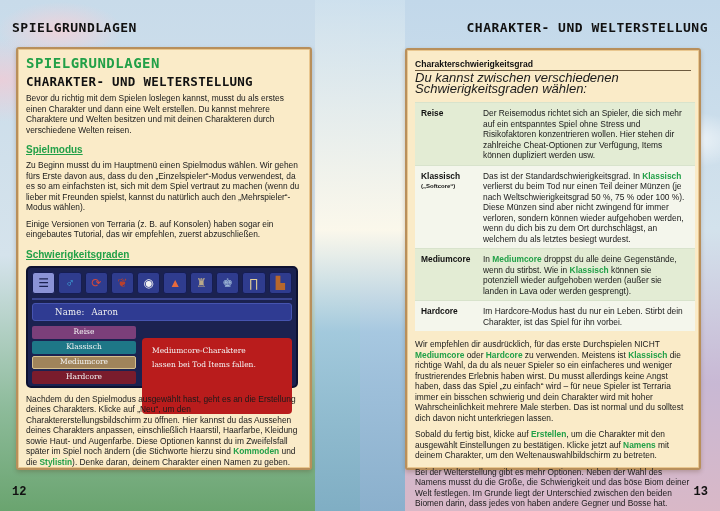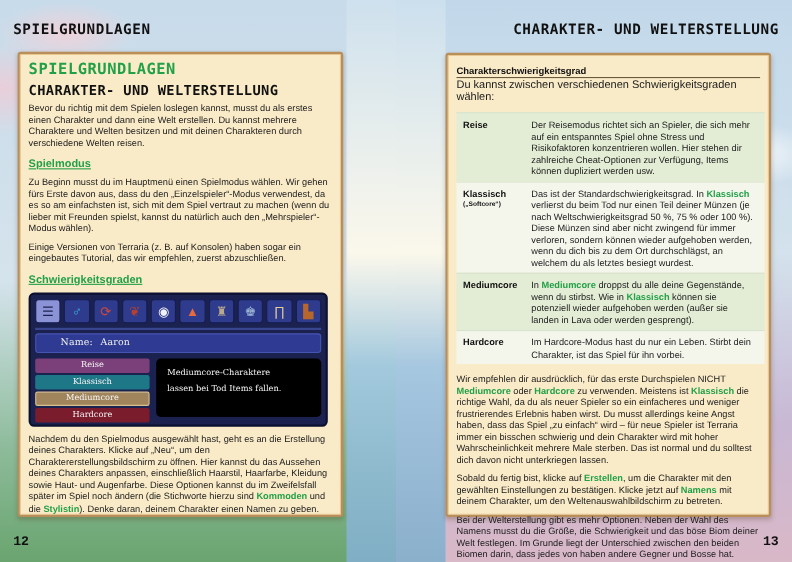--- a/index.html
+++ b/index.html
@@ -90,31 +90,31 @@
   .mode-list { width: 104px; display: flex; flex-direction: column; gap: 2px; }
   .mode {
     height: 13px; border-radius: 2px; font-family: "DejaVu Serif", serif;
     font-size: 7.5px; color: #f4f4f4; text-align: center; line-height: 12px;
   }
   .mode.m-reise { background: #7b3f7a; }
   .mode.m-klassisch { background: #1e7787; }
   .mode.m-medium { background: #a0845b; border: 1px solid #d6c08e; line-height: 10px; }
   .mode.m-hardcore { background: #7a1c2c; }
   .mode-desc {
-    flex: 1; height: 53px; background: #000000; border-radius: 4px;
+    flex: 1; height: 76px; background: #b91c1c; border-radius: 4px;
     font-family: "DejaVu Serif", serif; font-size: 7.5px; color: #f3f3f3;
-    padding: 6px 10px; line-height: 14px;
+    padding: 6px 10px; line-height: 14px; margin-top: 12px;
   }
 
   
   .box-title {
     font-size: 8.6px; font-weight: bold; color: #111; border-bottom: 1.5px solid #6c5a3e;
     padding-bottom: 1px; margin-top: 3px;
   }
-  .box-intro { font-size: 10px; color: #1a1a1a; margin-top: 2px; line-height: 10.5px; }
+  .box-intro { font-size: 13px; color: #1a1a1a; margin-top: 2px; line-height: 10.5px; font-style: italic; }
   .diff-table { margin-top: 8px; width: 280px; }
   .diff-row {
     display: flex; padding: 5px 6px 4px; border-top: 1px solid #d8e3cc;
   }
   .diff-row.alt { background: #e3ecd4; }
   .diff-row.plain { background: #f4f6ec; }
   .diff-name { width: 62px; font-size: 8.4px; font-weight: bold; color: #111; line-height: 10.5px; }
   .diff-sub { display: block; font-size: 6px; font-weight: bold; }
   .diff-desc { flex: 1; font-size: 8.4px; color: #1a1a1a; line-height: 10.5px; }
   .para { font-size: 8.4px; color: #1a1a1a; line-height: 10.5px; margin-top: 6px; }
@@ -216,19 +216,19 @@
       <div class="diff-desc"><span>In </span><span class="hl">Mediumcore</span><span> droppst du alle deine Gegenstände, wenn du stirbst. Wie in </span><span class="hl">Klassisch</span><span> können sie potenziell wieder aufgehoben werden (außer sie landen in Lava oder werden gesprengt).</span></div>
     </div>
     <div class="diff-row plain">
       <div class="diff-name">Hardcore</div>
       <div class="diff-desc">Im Hardcore-Modus hast du nur ein Leben. Stirbt dein Charakter, ist das Spiel für ihn vorbei.</div>
     </div>
   </div>
 
   <p class="para" style="margin-top:8px"><span>Wir empfehlen dir ausdrücklich, für das erste Durchspielen NICHT </span><span class="hl">Mediumcore</span><span> oder </span><span class="hl">Hardcore</span><span> zu verwenden. Meistens ist </span><span class="hl">Klassisch</span><span> die richtige Wahl, da du als neuer Spieler so ein einfacheres und weniger frustrierendes Erlebnis haben wirst. Du musst allerdings keine Angst haben, dass das Spiel „zu einfach“ wird – für neue Spieler ist Terraria immer ein bisschen schwierig und dein Charakter wird mit hoher Wahrscheinlichkeit mehrere Male sterben. Das ist normal und du solltest dich davon nicht unterkriegen lassen.</span></p>
 
-  <p class="para"><span>Sobald du fertig bist, klicke auf </span><span class="hl">Erstellen</span><span>, um die Charakter mit den gewählten Einstellungen zu bestätigen. Klicke jetzt auf </span><span class="hl">Namens</span><span> mit deinem Charakter, um den Weltenauswahlbildschirm zu betreten.</span></p>
+  <p class="para"><span>Sobald du fertig bist, klicke auf </span><span class="hl">Erstellen</span><span>, um die Charakter mit den ausgewählt Einstellungen zu bestätigen. Klicke jetzt auf </span><span class="hl">Namens</span><span> mit deinem Charakter, um den Weltenauswahlbildschirm zu betreten.</span></p>
 
   <p class="para">Bei der Welterstellung gibt es mehr Optionen. Neben der Wahl des Namens musst du die Größe, die Schwierigkeit und das böse Biom deiner Welt festlegen. Im Grunde liegt der Unterschied zwischen den beiden Biomen darin, dass jedes von haben andere Gegner und Bosse hat.</p>
 </div>
 
 <div class="page-number pn-left">12</div>
 <div class="page-number pn-right">13</div>
 
 </body></html>

